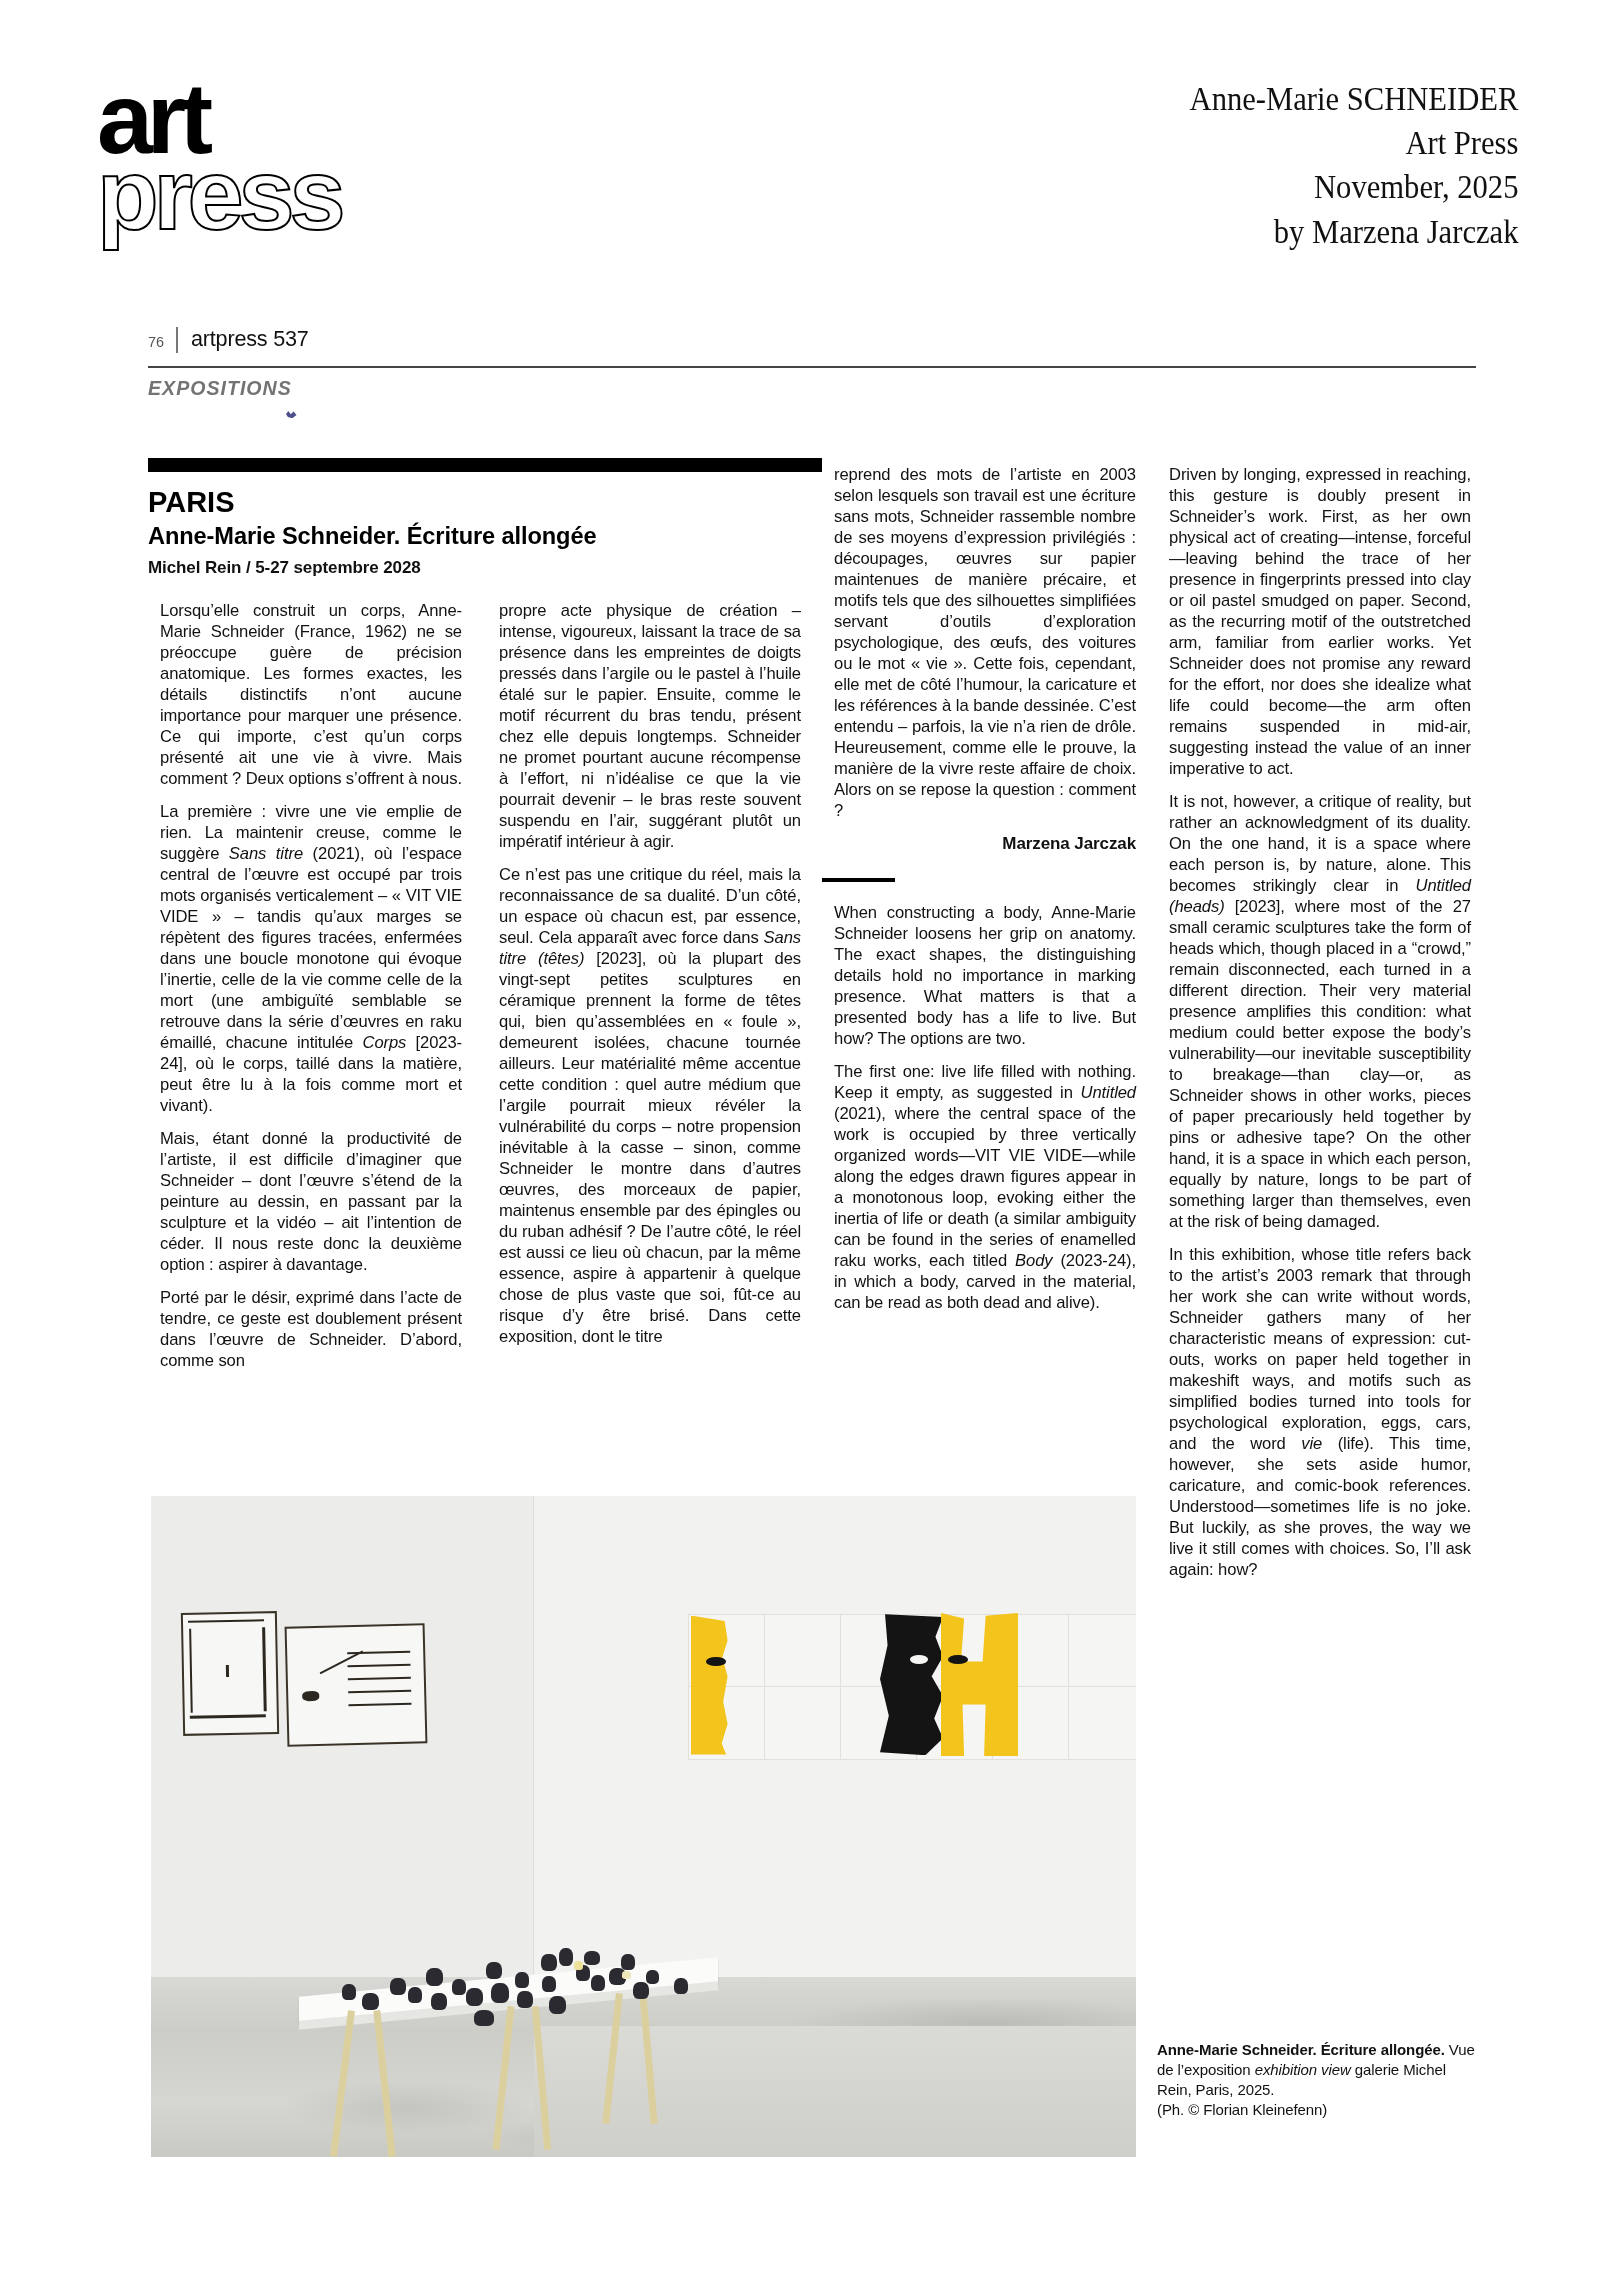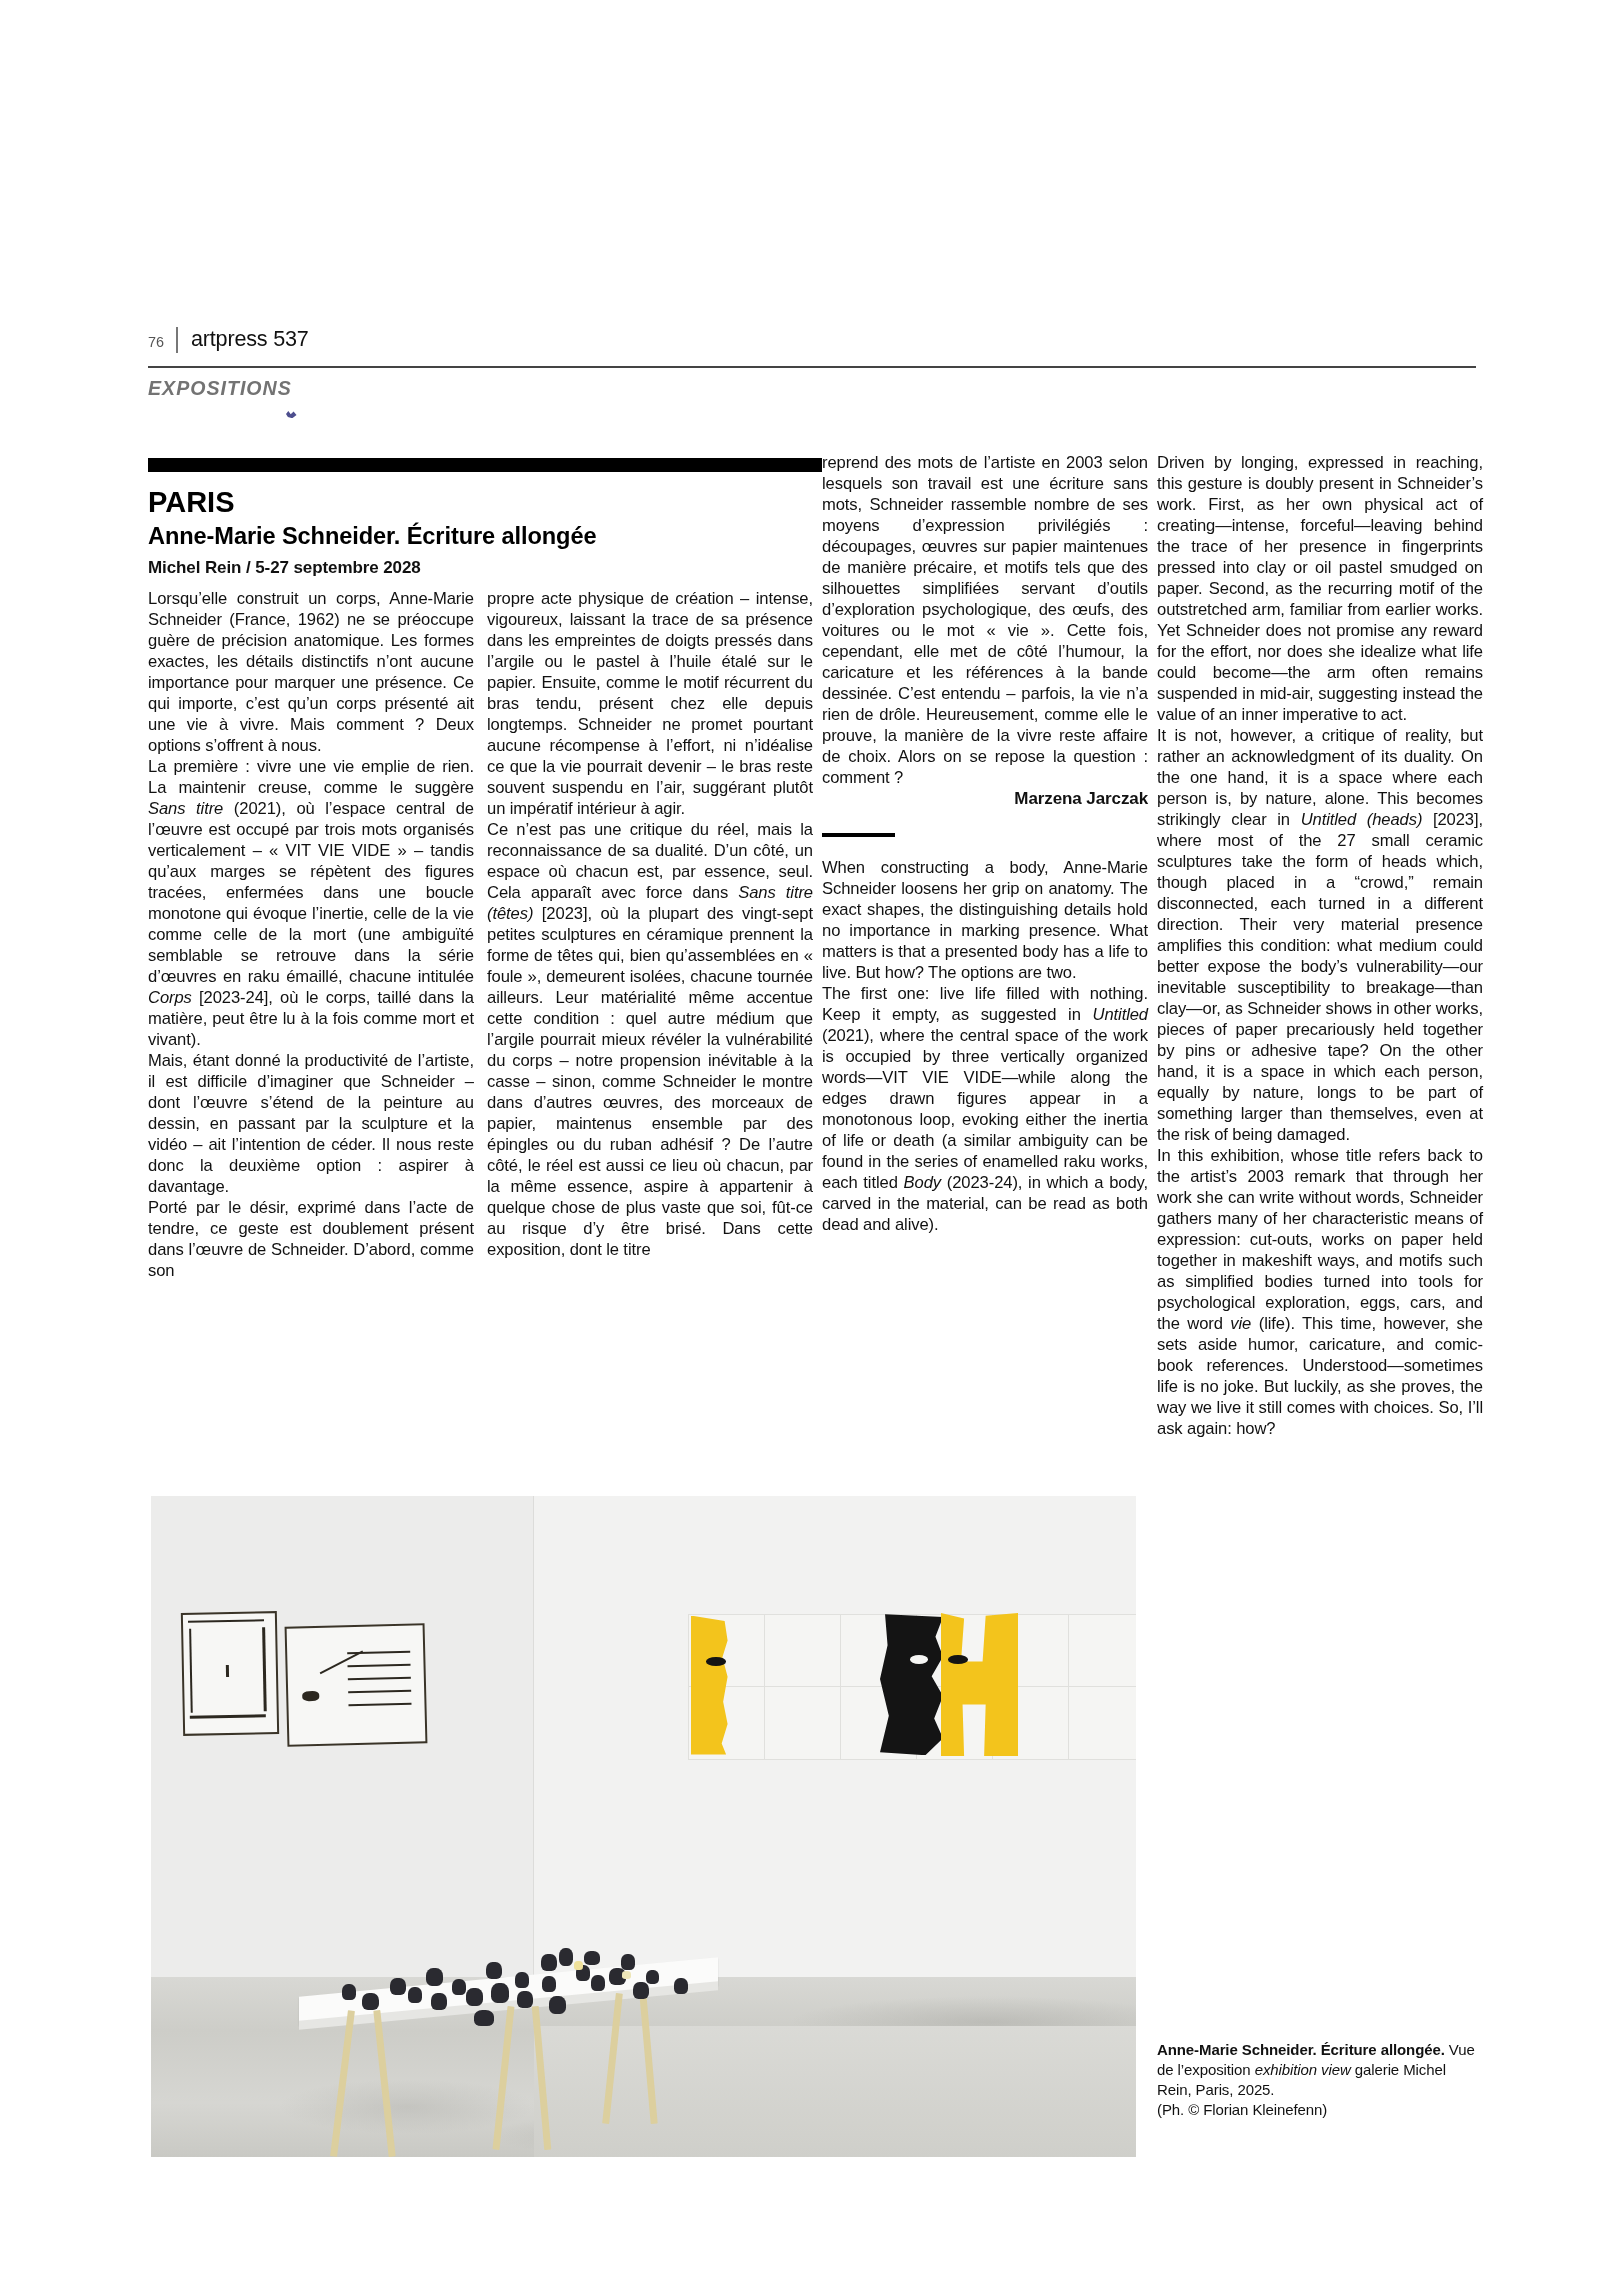--- a/index.html
+++ b/index.html
@@ -68,21 +68,21 @@
   
   .col{
     position:absolute;
     font-size:16.6px;
     line-height:21px;
     text-align:justify;
     color:#111;
     letter-spacing:-0.1px;
     -webkit-hyphens:none;hyphens:none;
   }
-  .col p{margin:0;}
+  .col p{margin:12px;}
   .col i{font-style:italic;}
   #col1{left:148px;top:588px;width:326px;}
   #col2{left:487px;top:588px;width:326px;}
   #col3{left:822px;top:452px;width:326px;}
   #col4{left:1157px;top:452px;width:326px;}
 
   .byline{
     text-align:right;font-weight:bold;font-size:17px;margin-top:5.2px;letter-spacing:-0.1px;
   }
   .divider{width:73px;height:4.6px;background:#000;margin:23.6px 0 19.6px 0;}
@@ -157,20 +157,32 @@
   .footer .pb{
     font-size:21px;font-weight:300;letter-spacing:0.4px;color:#333;margin-left:9.2px;
     display:inline-block;transform:scaleX(0.96);transform-origin:left;
   }
 </style>
 </head>
 <body>
 
 <div class="page">
 
+  <div class="masthead">
+    <div class="logo">
+      <span class="art">art</span>
+      <span class="press">press</span>
+    </div>
+    <div class="credit">
+      <div>Anne-Marie SCHNEIDER</div>
+      <div>Art Press</div>
+      <div>November, 2025</div>
+      <div>by Marzena Jarczak</div>
+    </div>
+  </div>
 
   <div class="runhead">
     <span class="pnum">76</span>
     <span class="bar"></span>
     <span class="mag">artpress 537</span>
   </div>
   <div class="rule-top"></div>
   <div class="section-label">EXPOSITIONS</div>
   <div class="speck"></div>
 

